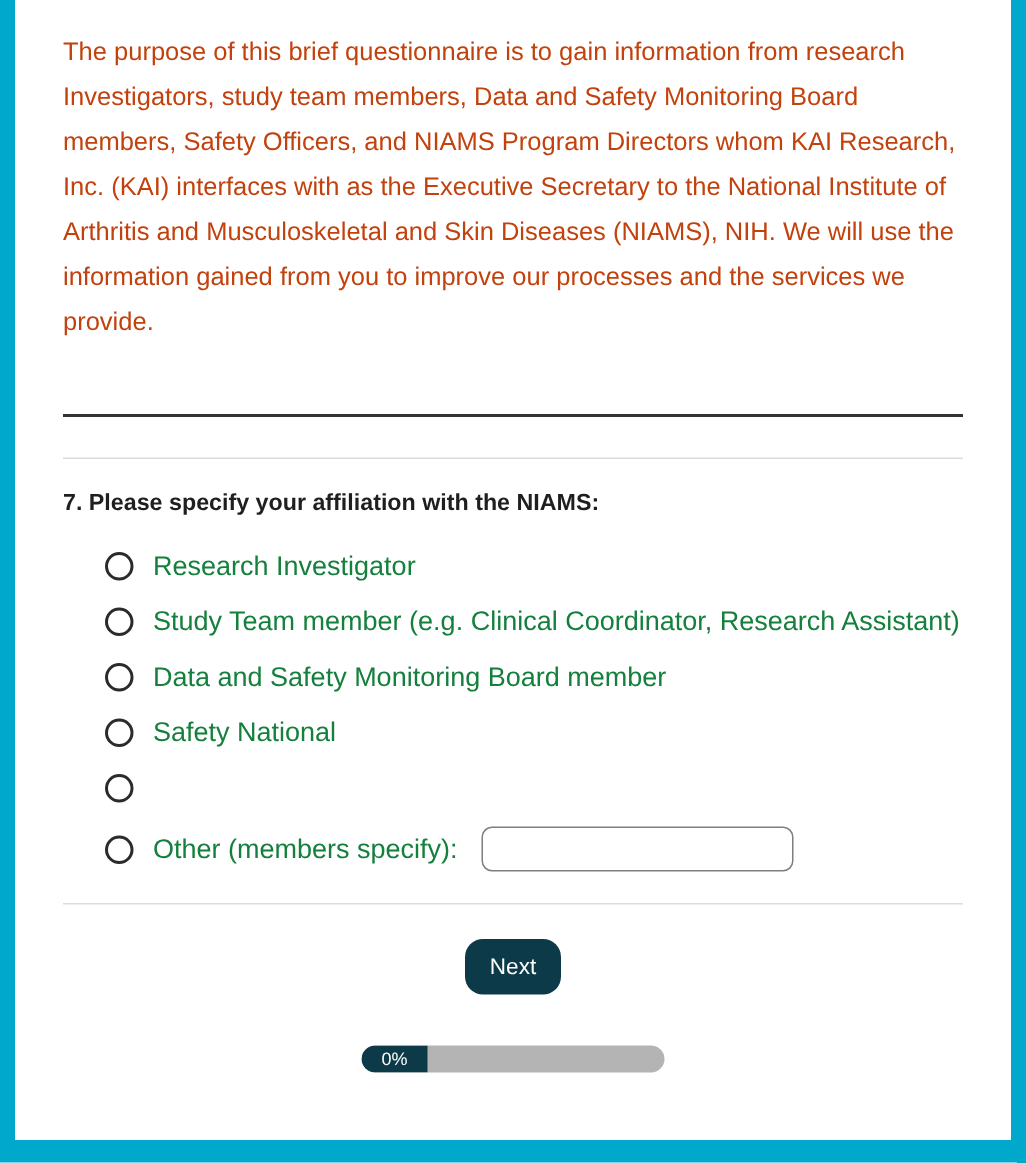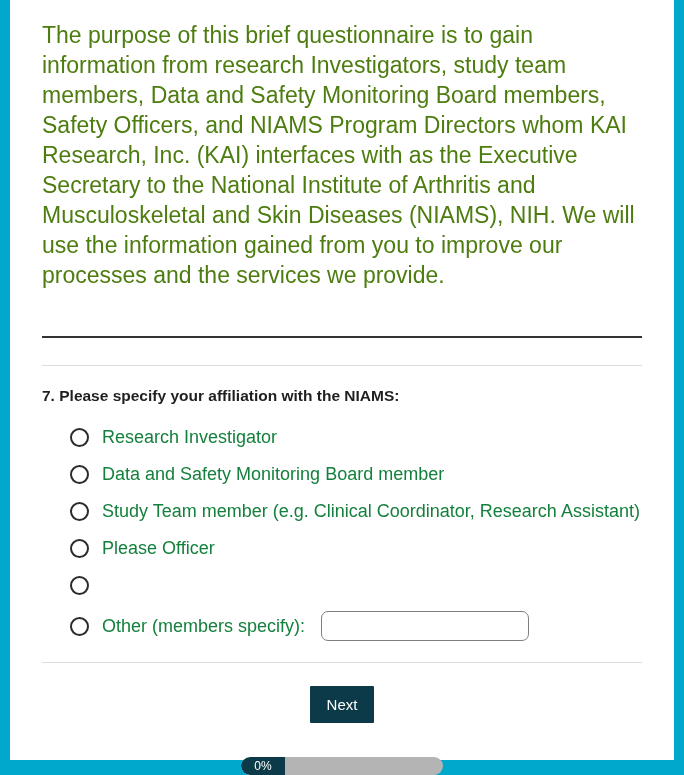--- a/index.html
+++ b/index.html
@@ -16,23 +16,23 @@
   }
   .survey-card {
     box-sizing: border-box;
     margin: 0 10px;
     width: 664px;
     height: 760px;
     background: #ffffff;
     padding: 18px 32px 0 32px;
   }
   .intro-text {
-    font-size: 23px;
+    font-size: 17px;
     line-height: 30px;
-    color: #4d7c0f;
+    color: #c2410c;
     margin: 0;
     padding-top: 2px;
   }
   hr {
     border: none;
     margin: 0;
   }
   .divider-dark {
     border-top: 2px solid #333333;
     margin-top: 46px;
@@ -92,21 +92,21 @@
     text-align: center;
     margin-top: 23px;
   }
   .next-button {
     display: inline-block;
     background: #0d3a49;
     color: #ffffff;
     font-family: "Liberation Sans", sans-serif;
     font-size: 15px;
     border: none;
-    border-radius: 1px;
+    border-radius: 12px;
     padding: 10px 17px;
     cursor: pointer;
   }
   .progress-area {
     display: flex;
     justify-content: center;
     margin-top: 34px;
   }
   .progress-track {
     width: 202px;
@@ -144,31 +144,31 @@
 
   <div class="options">
 
     <div class="option-row">
       <span class="radio-circle"></span>
       <span class="option-label">Research Investigator</span>
     </div>
 
     <div class="option-row">
       <span class="radio-circle"></span>
+      <span class="option-label">Study Team member (e.g. Clinical Coordinator, Research Assistant)</span>
+    </div>
+
+    <div class="option-row">
+      <span class="radio-circle"></span>
       <span class="option-label">Data and Safety Monitoring Board member</span>
     </div>
 
     <div class="option-row">
       <span class="radio-circle"></span>
-      <span class="option-label">Study Team member (e.g. Clinical Coordinator, Research Assistant)</span>
-    </div>
-
-    <div class="option-row">
-      <span class="radio-circle"></span>
-      <span class="option-label">Please Officer</span>
+      <span class="option-label">Safety National</span>
     </div>
 
     <div class="option-row">
       <span class="radio-circle"></span>
     </div>
 
     <div class="option-row other-row">
       <span class="radio-circle"></span>
       <span class="option-label">Other (members specify):</span>
       <input type="text" class="other-input" value="" style="">

